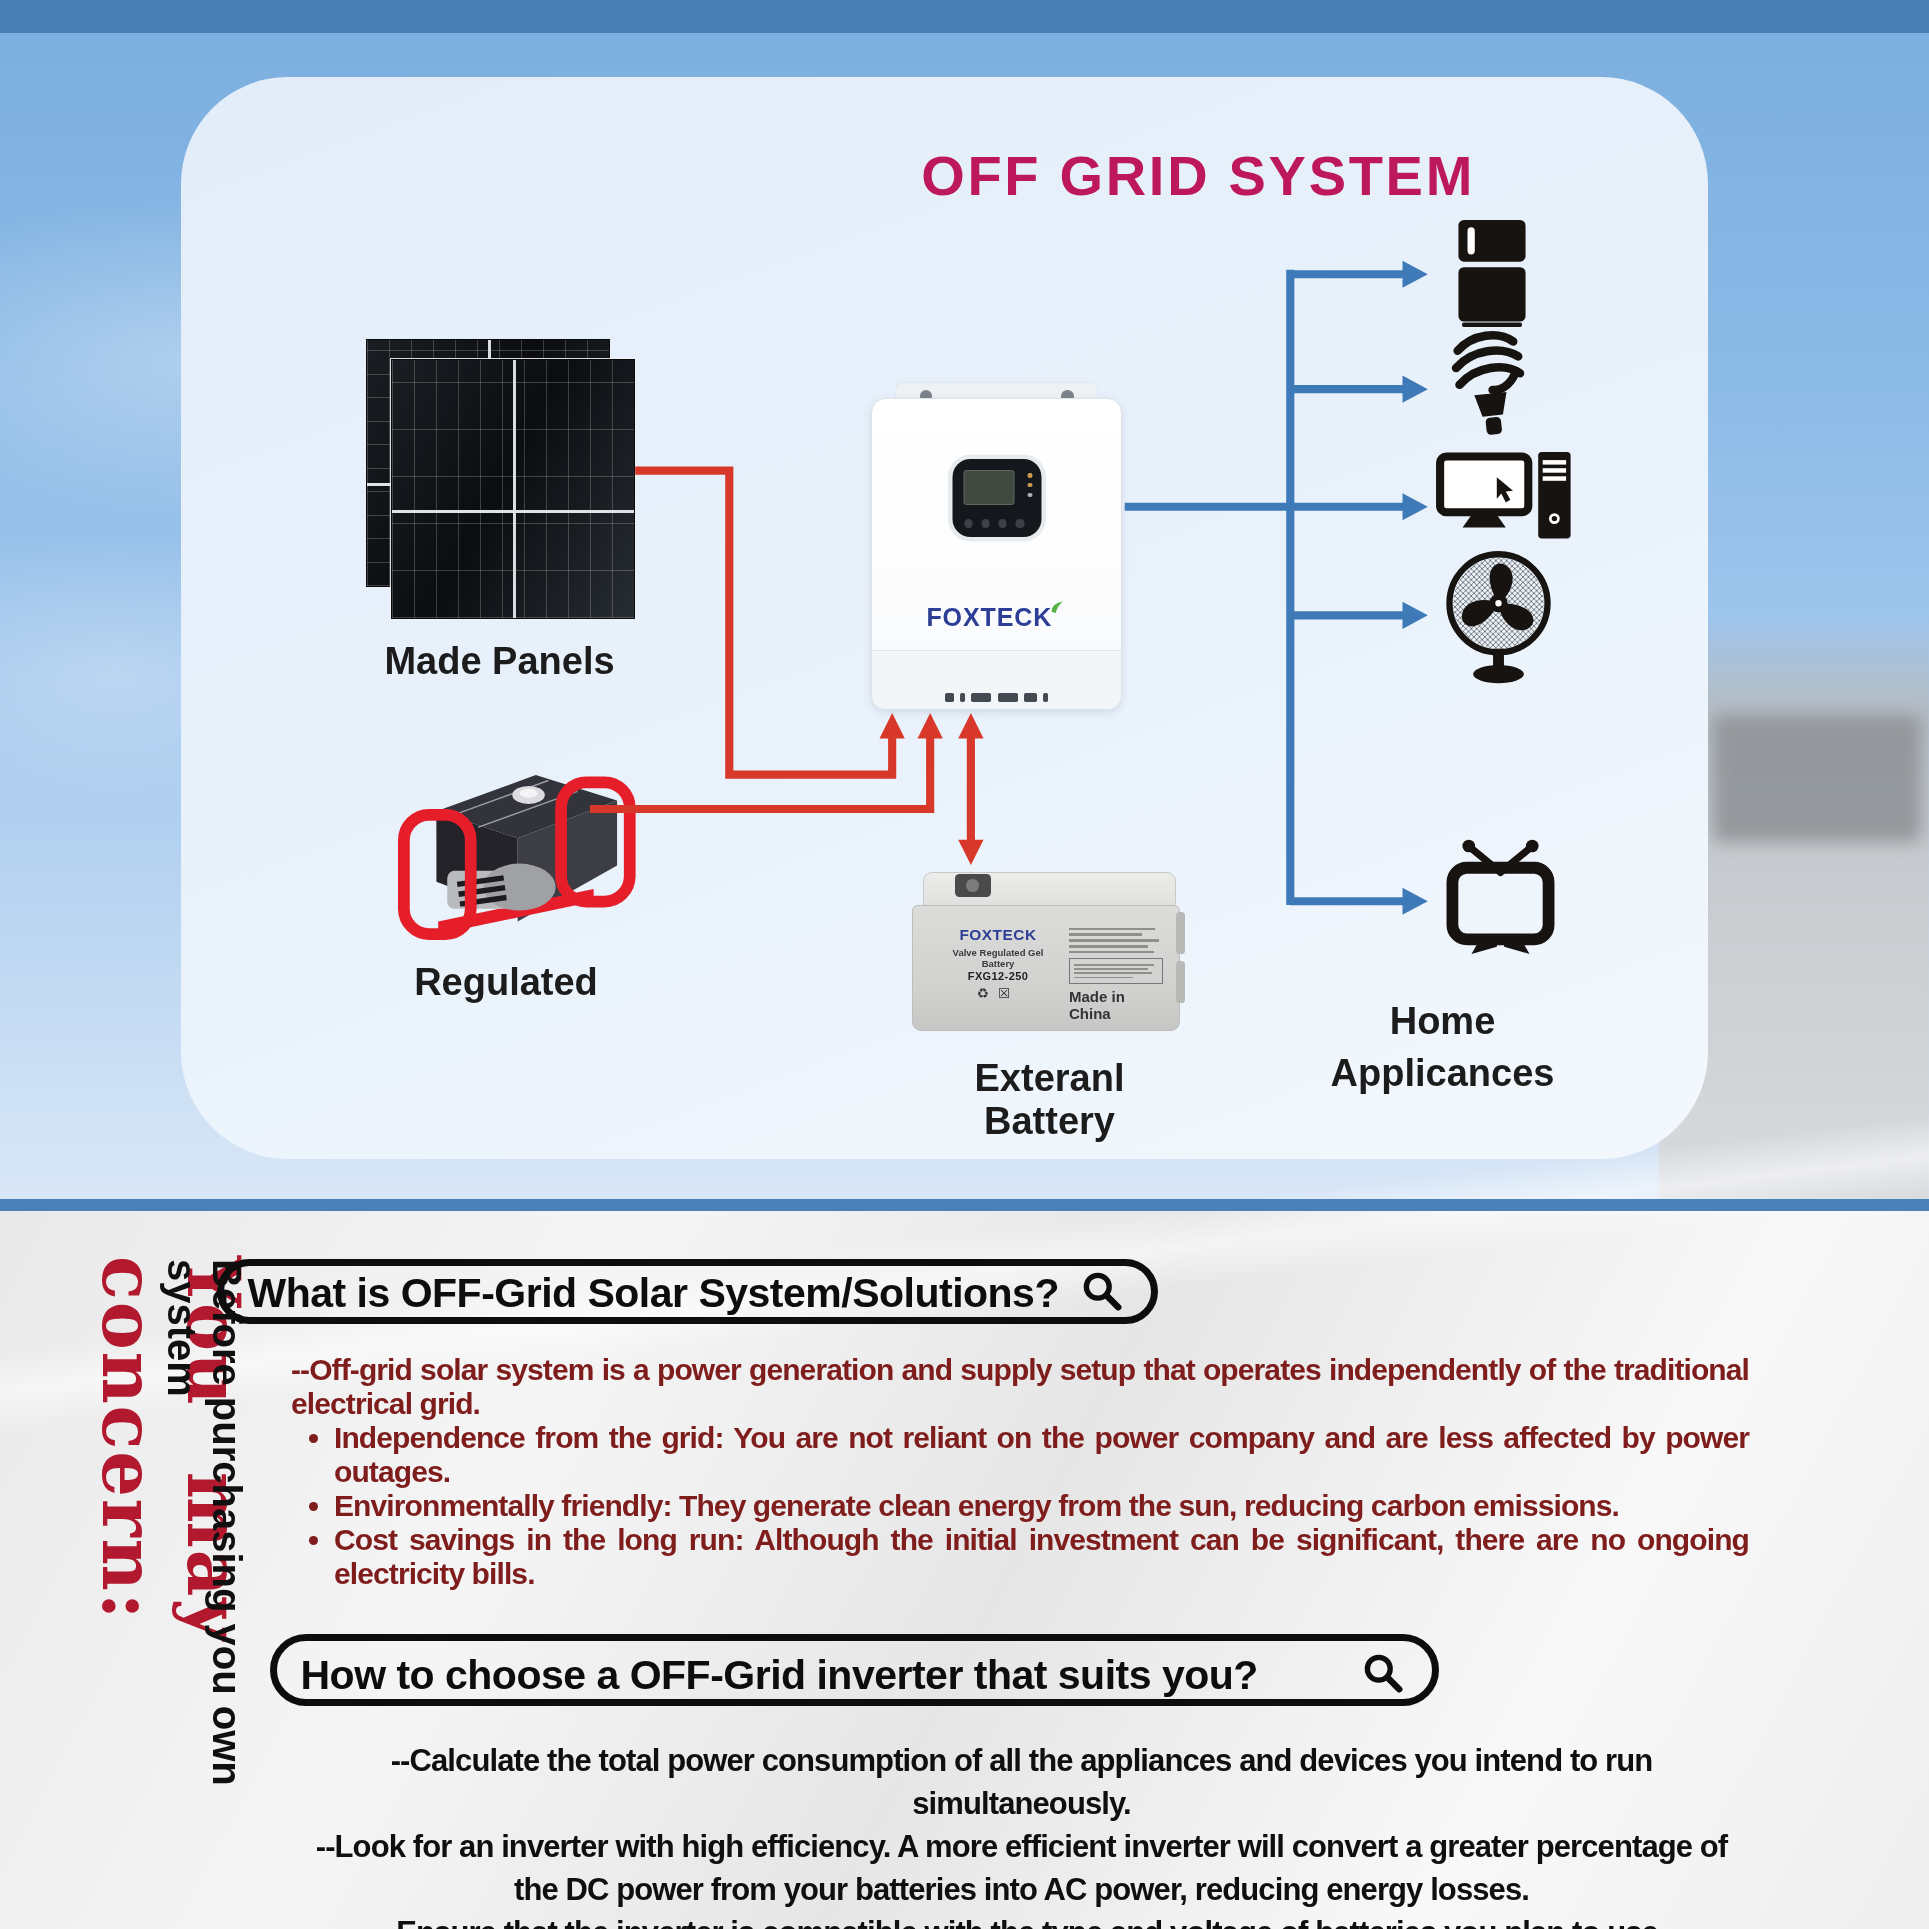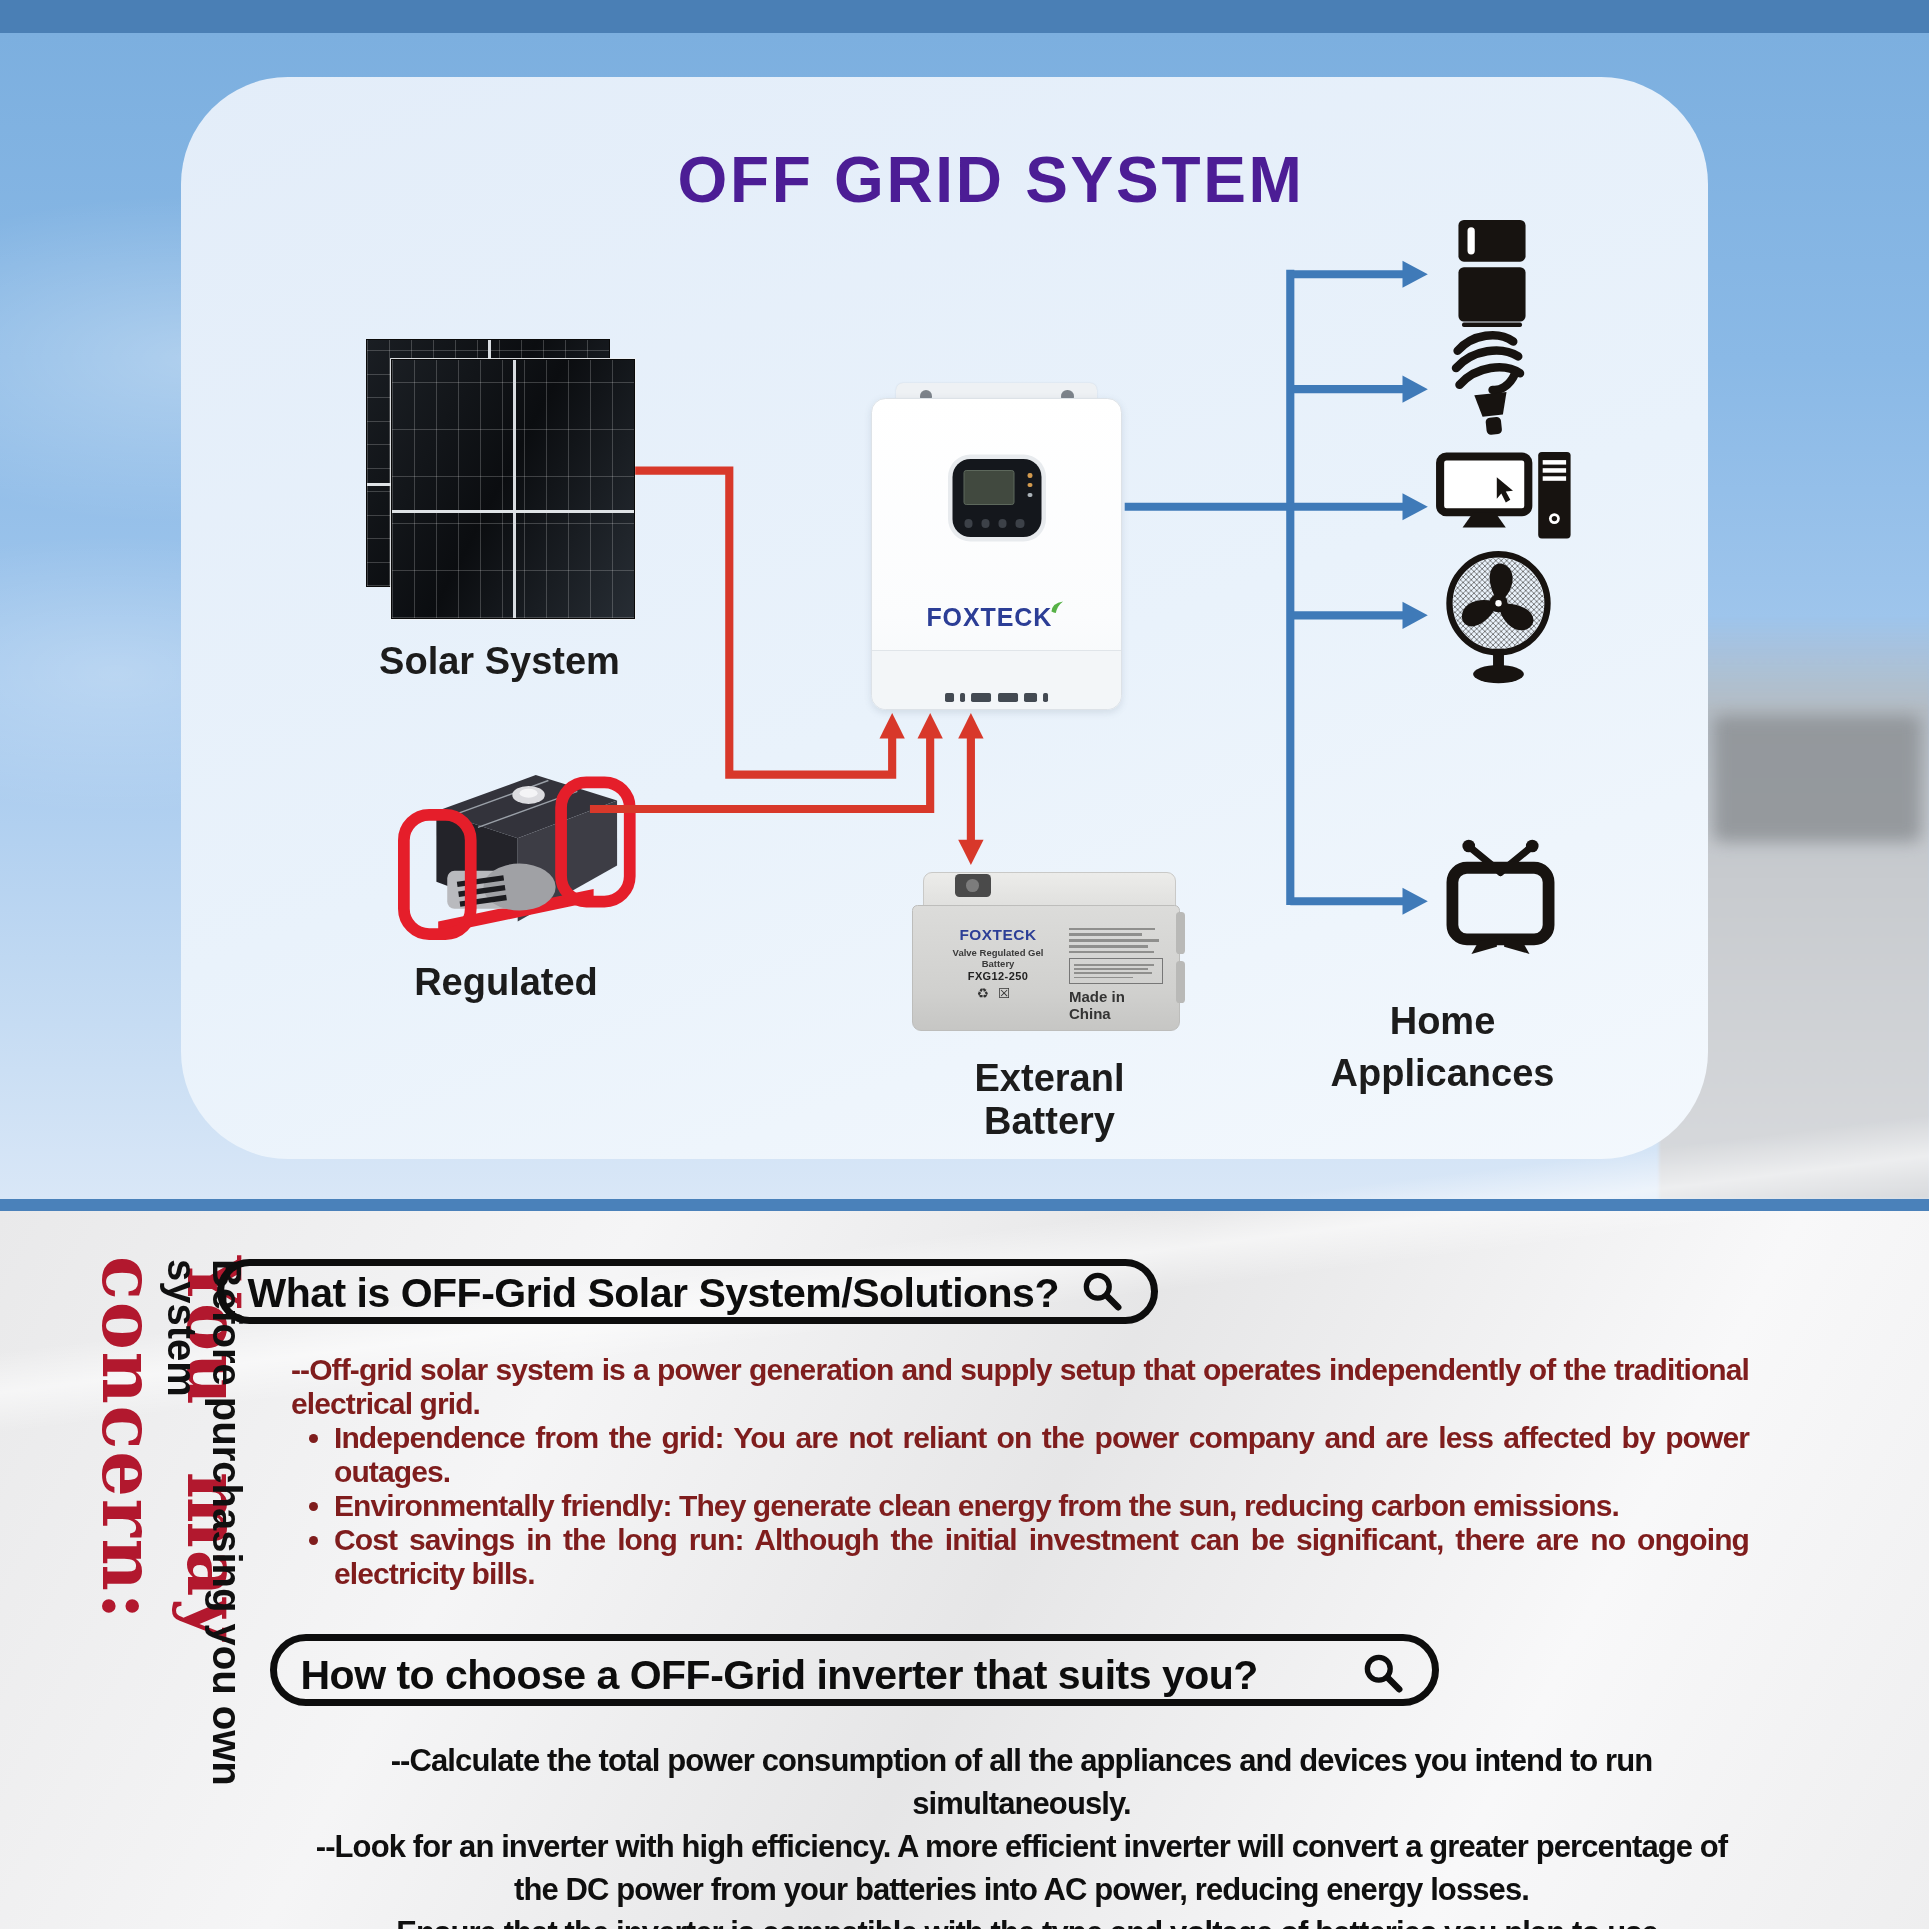--- a/index.html
+++ b/index.html
@@ -21,22 +21,22 @@
   .divider{position:absolute;left:0;top:1199px;width:1930px;height:11.8px;background:#4a81ba;}
   .bottom-bg{position:absolute;left:0;top:1210px;width:1930px;height:719px;
        background:linear-gradient(118deg,#e9e9ea 0%,#f5f5f6 28%,#e6e6e7 52%,#f8f8f9 78%,#eeeeef 100%);}
   .streak{position:absolute;left:-181px;top:1230px;width:2352px;height:81px;
        background:linear-gradient(180deg,rgba(255,255,255,0),rgba(255,255,255,.55),rgba(255,255,255,0));
        transform:rotate(-7deg);}
   .card{position:absolute;left:181px;top:77px;width:1527px;height:1082px;border-radius:107px;
        background:linear-gradient(160deg,#e3edf9 0%,#e9f2fb 55%,#f3f8fd 100%);}
 
   
-  .title{position:absolute;left:507px;top:143px;width:968px;text-align:center;
-       font-size:64px;font-weight:bold;letter-spacing:2.7px;color:#4c1d95;}
+  .title{position:absolute;left:507px;top:143px;width:968px;text-align:right;
+       font-size:56px;font-weight:bold;letter-spacing:2.7px;color:#be185d;}
 
   
   .sp{position:absolute;border:1.8px solid #0a0a0a;
       background:
         repeating-linear-gradient(90deg, rgba(255,255,255,.20) 0 0.9px, transparent 0.9px 22px),
         repeating-linear-gradient(0deg, rgba(255,255,255,.20) 0 0.9px, transparent 0.9px 23.5px),
         linear-gradient(118deg,#1a1e23 0%,#0b0d10 46%,#272d34 100%);}
   .sp::before{content:"";position:absolute;left:50%;top:0;width:2.7px;height:100%;background:#d9dde1;}
   .sp::after{content:"";position:absolute;left:0;top:58%;width:100%;height:3.6px;background:#dfe3e6;}
   .sp.back{left:366px;top:339px;width:242px;height:246px;}
@@ -133,21 +133,21 @@
   <div class="roof-block"></div>
   <div class="bottom-bg"></div>
   <div class="streak"></div>
   <div class="divider"></div>
 
   <div class="card"></div>
   <div class="title">OFF GRID SYSTEM</div>
 
   <div class="sp back"></div>
   <div class="sp front"></div>
-  <div class="dlabel" style="left:366px;top:640px;width:267px;">Solar System</div>
+  <div class="dlabel" style="left:366px;top:640px;width:267px;">Made Panels</div>
 
   <svg class="appl" style="left:384px;top:744px;" width="262" height="204" viewBox="0 0 290 225">
     <polygon points="58,74 168,34 258,62 148,104" fill="#33333b"></polygon>
     <polygon points="58,74 148,104 148,186 58,152" fill="#232329"></polygon>
     <polygon points="148,104 258,62 258,134 148,196" fill="#3d3d45"></polygon>
     <line x1="72" y1="80" x2="182" y2="40" stroke="#9aa0a8" stroke-width="1.5"></line>
     <line x1="104" y1="92" x2="214" y2="52" stroke="#9aa0a8" stroke-width="1.5"></line>
     <ellipse cx="160" cy="56" rx="18" ry="10" fill="#dcdce0"></ellipse>
     <ellipse cx="160" cy="54" rx="10" ry="5" fill="#f4f4f6"></ellipse>
     <circle cx="96" cy="128" r="5" fill="#c92b22"></circle>

